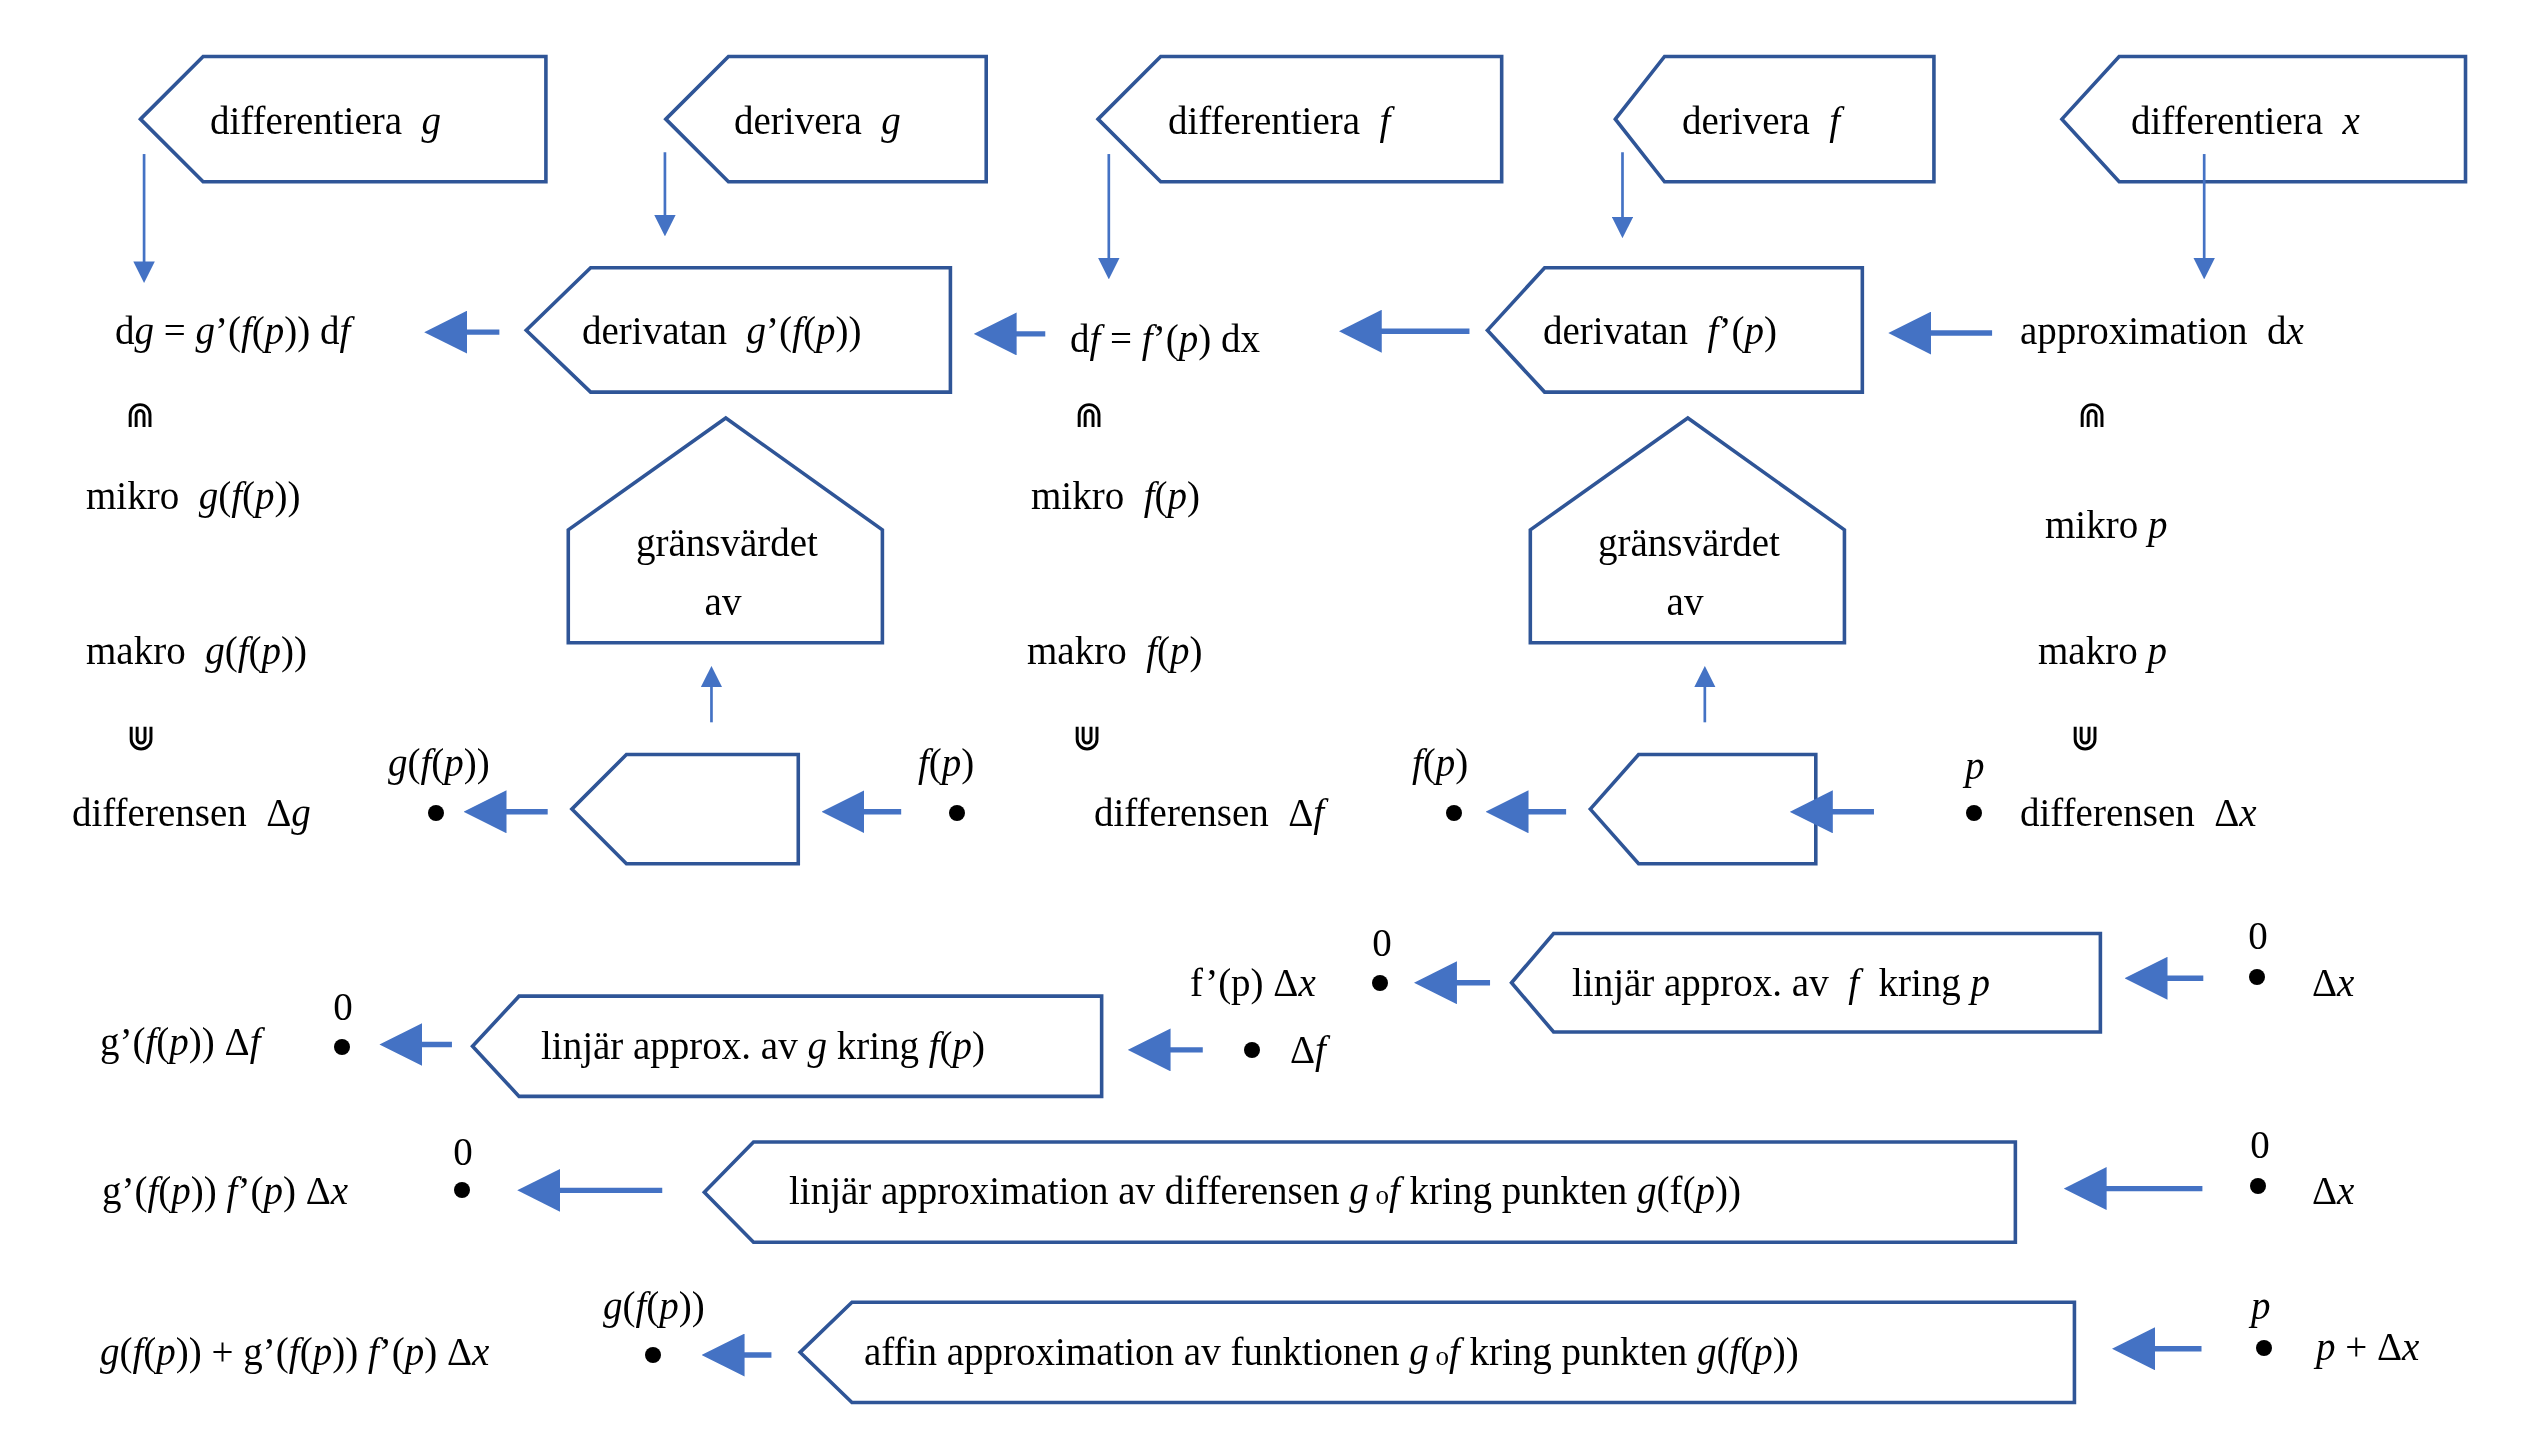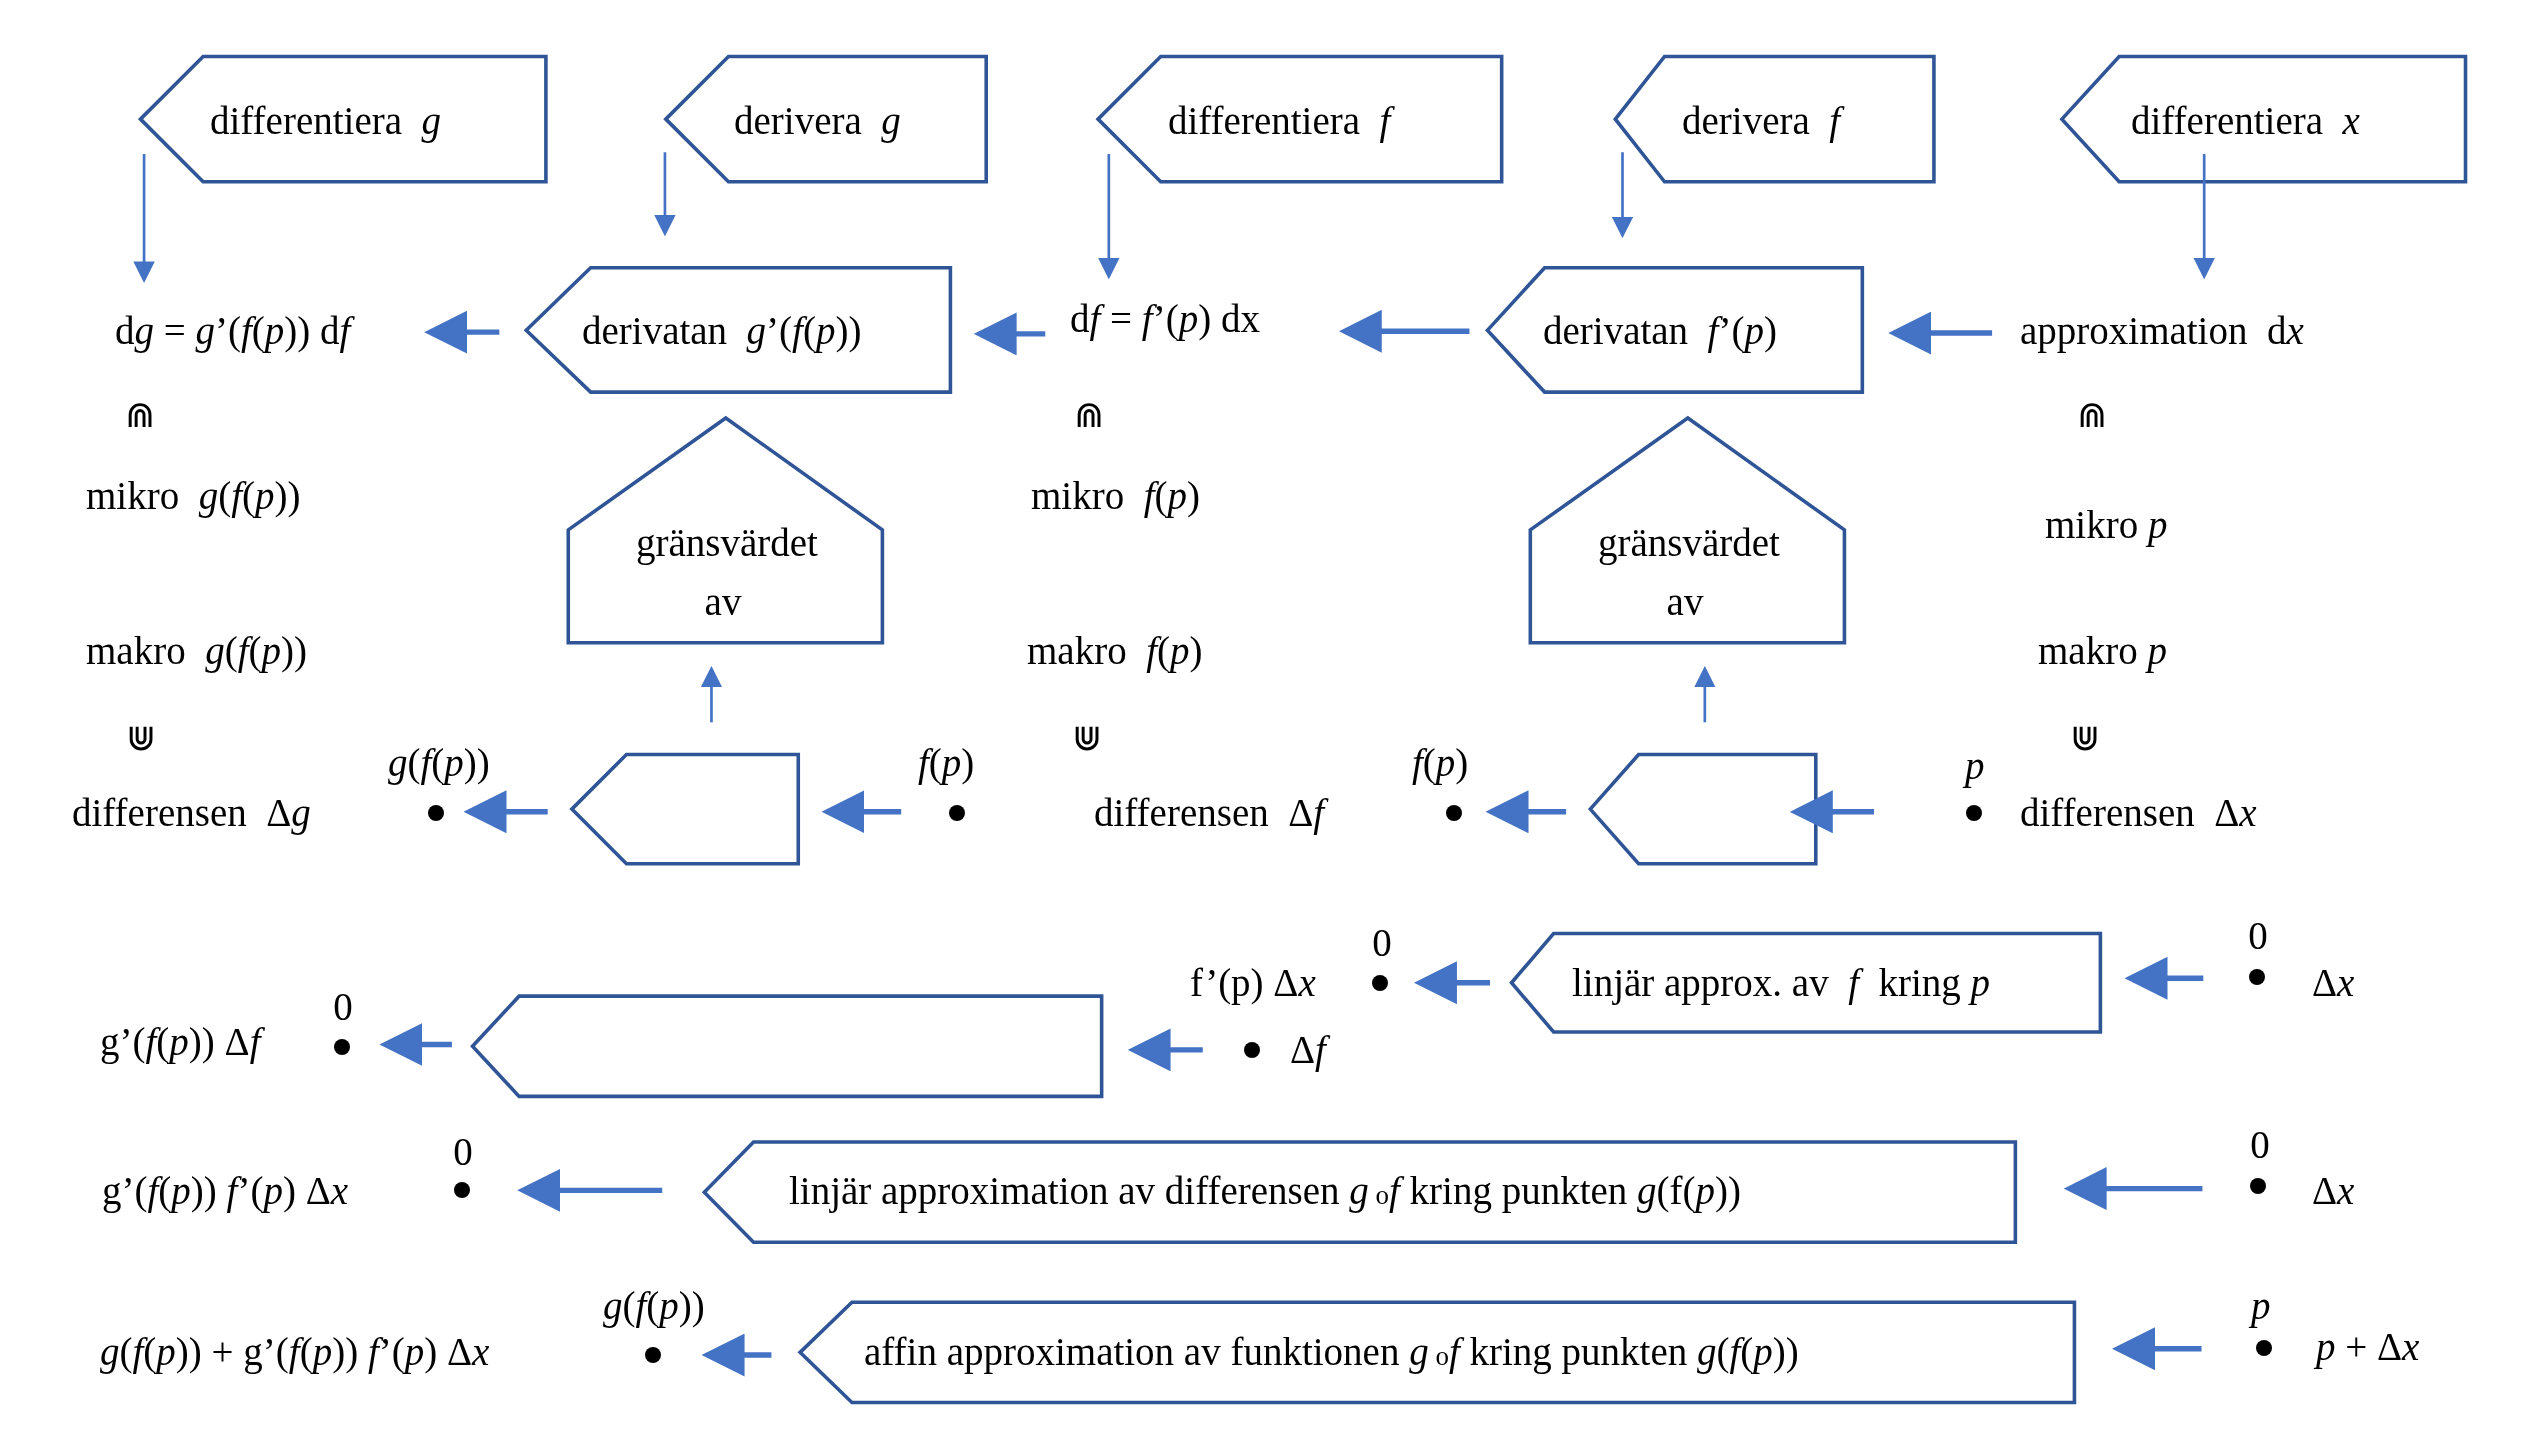--- a/index.html
+++ b/index.html
@@ -75,21 +75,21 @@
 </svg>
 
 <div class="t" style="left:210px;top:120px"><span>differentiera</span>&nbsp;&nbsp;<i>g</i></div>
 <div class="t" style="left:734px;top:120px"><span>derivera</span>&nbsp;&nbsp;<i>g</i></div>
 <div class="t" style="left:1168px;top:120px"><span>differentiera</span>&nbsp;&nbsp;<i>f</i></div>
 <div class="t" style="left:1682px;top:120px"><span>derivera</span>&nbsp;&nbsp;<i>f</i></div>
 <div class="t" style="left:2131px;top:120px"><span>differentiera</span>&nbsp;&nbsp;<i>x</i></div>
 
 <div class="t" style="left:115px;top:330px"><span>d</span><i>g</i><span> = </span><i>g</i><span>’(</span><i>f</i><span>(</span><i>p</i><span>)) d</span><i>f</i></div>
 <div class="t" style="left:582px;top:330px"><span>derivatan</span>&nbsp;&nbsp;<i>g</i><span>’(</span><i>f</i><span>(</span><i>p</i><span>))</span></div>
-<div class="t" style="left:1070px;top:318px"><span>d</span><i>f</i><span> = </span><i>f</i><span>’(</span><i>p</i><span>) dx</span></div>
+<div class="t" style="left:1070px;top:338px"><span>d</span><i>f</i><span> = </span><i>f</i><span>’(</span><i>p</i><span>) dx</span></div>
 <div class="t" style="left:1543px;top:330px"><span>derivatan</span>&nbsp;&nbsp;<i>f</i><span>’(</span><i>p</i><span>)</span></div>
 <div class="t" style="left:2020px;top:330px"><span>approximation</span>&nbsp;&nbsp;<span>d</span><i>x</i></div>
 
 <div class="t c sym" style="left:140px;top:415px">⋒</div>
 <div class="t c sym" style="left:1089px;top:415px">⋒</div>
 <div class="t c sym" style="left:2092px;top:415px">⋒</div>
 
 <div class="t" style="left:86px;top:495px"><span>mikro</span>&nbsp;&nbsp;<i>g</i>(<i>f</i>(<i>p</i>))</div>
 <div class="t" style="left:1031px;top:495px"><span>mikro</span>&nbsp;&nbsp;<i>f</i>(<i>p</i>)</div>
 <div class="t" style="left:2045px;top:524px"><span>mikro</span>&nbsp;<i>p</i></div>
@@ -124,20 +124,21 @@
 <div class="t c" style="left:1382px;top:942px">0</div>
 <div class="dot" style="left:1380px;top:983px"></div>
 <div class="t" style="left:1572px;top:982px"><span>linjär approx. av</span>&nbsp;&nbsp;<i>f</i>&nbsp;&nbsp;<span>kring</span>&nbsp;<i>p</i></div>
 <div class="t c" style="left:2258px;top:935px">0</div>
 <div class="dot" style="left:2257px;top:977px"></div>
 <div class="t" style="left:2312px;top:982px"><span>Δ</span><i>x</i></div>
 
 <div class="t" style="left:100px;top:1041px"><span>g’(</span><i>f</i><span>(</span><i>p</i><span>)) Δ</span><i>f</i></div>
 <div class="t c" style="left:343px;top:1006px">0</div>
 <div class="dot" style="left:342px;top:1047px"></div>
+<div class="t" style="left:541px;top:1045px"><span>linjär approx. av</span>&nbsp;<i>g</i>&nbsp;<span>kring</span>&nbsp;<i>f</i>(<i>p</i>)</div>
 <div class="dot" style="left:1252px;top:1050px"></div>
 <div class="t" style="left:1290px;top:1049px"><span>Δ</span><i>f</i></div>
 
 <div class="t" style="left:102px;top:1190px">g’(<i>f</i>(<i>p</i>)) <i>f</i>’(<i>p</i>) Δ<i>x</i></div>
 <div class="t c" style="left:463px;top:1151px">0</div>
 <div class="dot" style="left:462px;top:1190px"></div>
 <div class="t" style="left:789px;top:1190px"><span>linjär approximation av differensen </span><i>g</i><span style="font-size:27px"> <span>o</span></span><i>f</i><span>  kring punkten </span><i>g</i><span>(f(</span><i>p</i><span>))</span></div>
 <div class="t c" style="left:2260px;top:1144px">0</div>
 <div class="dot" style="left:2258px;top:1186px"></div>
 <div class="t" style="left:2312px;top:1190px"><span>Δ</span><i>x</i></div>

